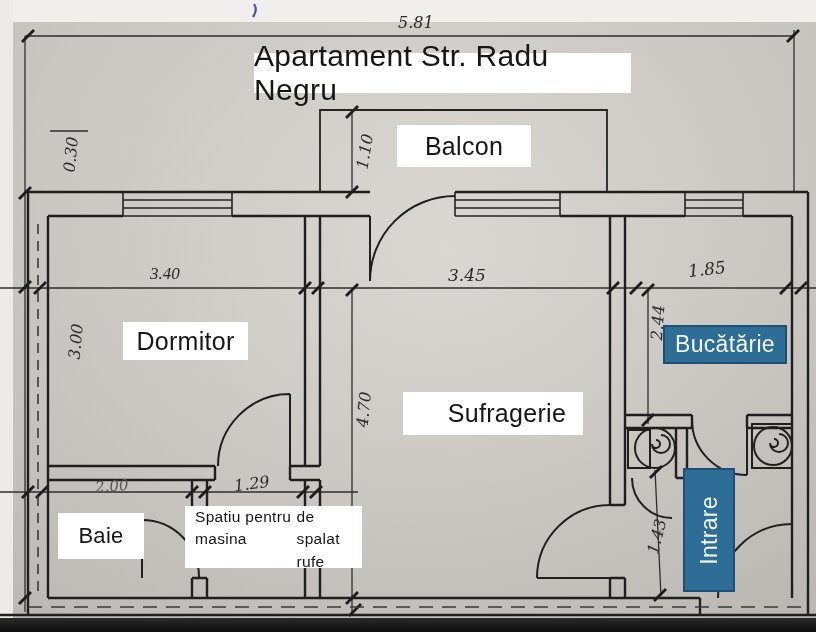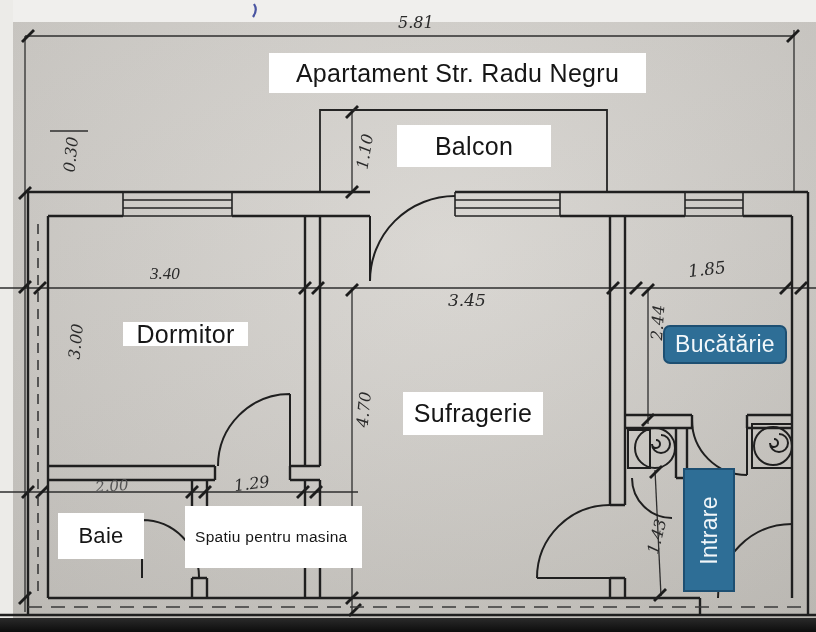--- a/index.html
+++ b/index.html
@@ -23,21 +23,21 @@
   .lbl.blue{
     background:#2e6e96; color:#f2f7fa; border:2px solid #1d4f72;
   }
   .dim{
     position:absolute; color:#2a2a2a; font-family:"DejaVu Serif", serif;
     font-style:italic; font-size:16px; white-space:nowrap;
     display:flex; align-items:center; justify-content:center;
   }
   .dim>span{white-space:nowrap;}
   .washer{
-    flex-direction:column; align-items:flex-start; justify-content:center;
+    flex-direction:row; align-items:flex-start; justify-content:center;
     font-size:15.5px; line-height:1.45; padding-left:10px; box-sizing:border-box;
   }
 </style>
 </head>
 <body>
 
 <div id="stage">
   <div class="strip-top"></div>
   <div class="strip-left"></div>
 
@@ -146,37 +146,38 @@
         <path d="M661,435 a9,9 0 1 1 -9,9 a4,4 0 1 0 4,-4"></path>
       </g>
       <g>
         <rect x="752" y="424" width="40" height="44"></rect>
         <circle cx="773" cy="446" r="19"></circle>
         <path d="M779,434 a9,9 0 1 1 -9,9 a4,4 0 1 0 4,-4"></path>
       </g>
     </g>
   </svg>
 
-  <div class="lbl" style="left:269px;top:53px;width:377px;height:40px;font-size:25px;text-align:center;">Apartament Str. Radu Negru</div>
-  <div class="lbl" style="left:397px;top:125px;width:154px;height:42px;font-size:25px;">Balcon</div>
-  <div class="lbl" style="left:123px;top:322px;width:125px;height:24px;font-size:25px;">Dormitor</div>
-  <div class="lbl" style="left:403px;top:392px;width:140px;height:43px;font-size:25px;">Sufragerie</div>
+  <div class="lbl" style="left:254px;top:53px;width:377px;height:40px;font-size:30px;">Apartament Str. Radu Negru</div>
+  <div class="lbl" style="left:397px;top:125px;width:134px;height:42px;font-size:25px;">Balcon</div>
+  <div class="lbl" style="left:123px;top:322px;width:125px;height:38px;font-size:25px;">Dormitor</div>
+  <div class="lbl" style="left:403px;top:392px;width:152px;height:43px;font-size:25px;padding-left:28px;">Sufragerie</div>
   <div class="lbl" style="left:58px;top:513px;width:86px;height:46px;font-size:22px;">Baie</div>
   <div class="lbl washer" style="left:185px;top:506px;width:177px;height:62px;">
     <span>Spatiu pentru masina</span>
-  </div>
-
-  <div class="lbl blue" style="left:663px;top:325px;width:120px;height:35px;font-size:23px;border-radius:7px;">Bucătărie</div>
+    <span>de spalat rufe</span>
+  </div>
+
+  <div class="lbl blue" style="left:663px;top:325px;width:120px;height:35px;font-size:23px;">Bucătărie</div>
   <div class="lbl blue" style="left:683px;top:468px;width:48px;height:120px;">
     <span style="transform:rotate(-90deg);font-size:23px;white-space:nowrap;">Intrare</span>
   </div>
 
   <div class="dim" style="left:398px;top:13px;">5.81</div>
   <div class="dim" style="left:150px;top:264px;font-size:17px;font-family:Liberation Serif, serif;">3.40</div>
-  <div class="dim" style="left:448px;top:265px;font-size:17px;margin-top:25px;">3.45</div>
+  <div class="dim" style="left:448px;top:265px;font-size:17px;">3.45</div>
   <div class="dim" style="left:688px;top:259px;font-size:17px;transform:rotate(-6deg);">1.85</div>
   <div class="dim" style="left:95px;top:477px;font-size:15px;color:#555;transform:rotate(-4deg);">2.00</div>
   <div class="dim" style="left:234px;top:474px;transform:rotate(-7deg);">1.29</div>
 
   <div class="dim" style="left:59px;top:132px;width:24px;height:44px;">
     <span style="transform:rotate(-84deg);">0.30</span>
   </div>
   <div class="dim" style="left:354px;top:128px;width:22px;height:46px;">
     <span style="transform:rotate(-80deg);">1.10</span>
   </div>

